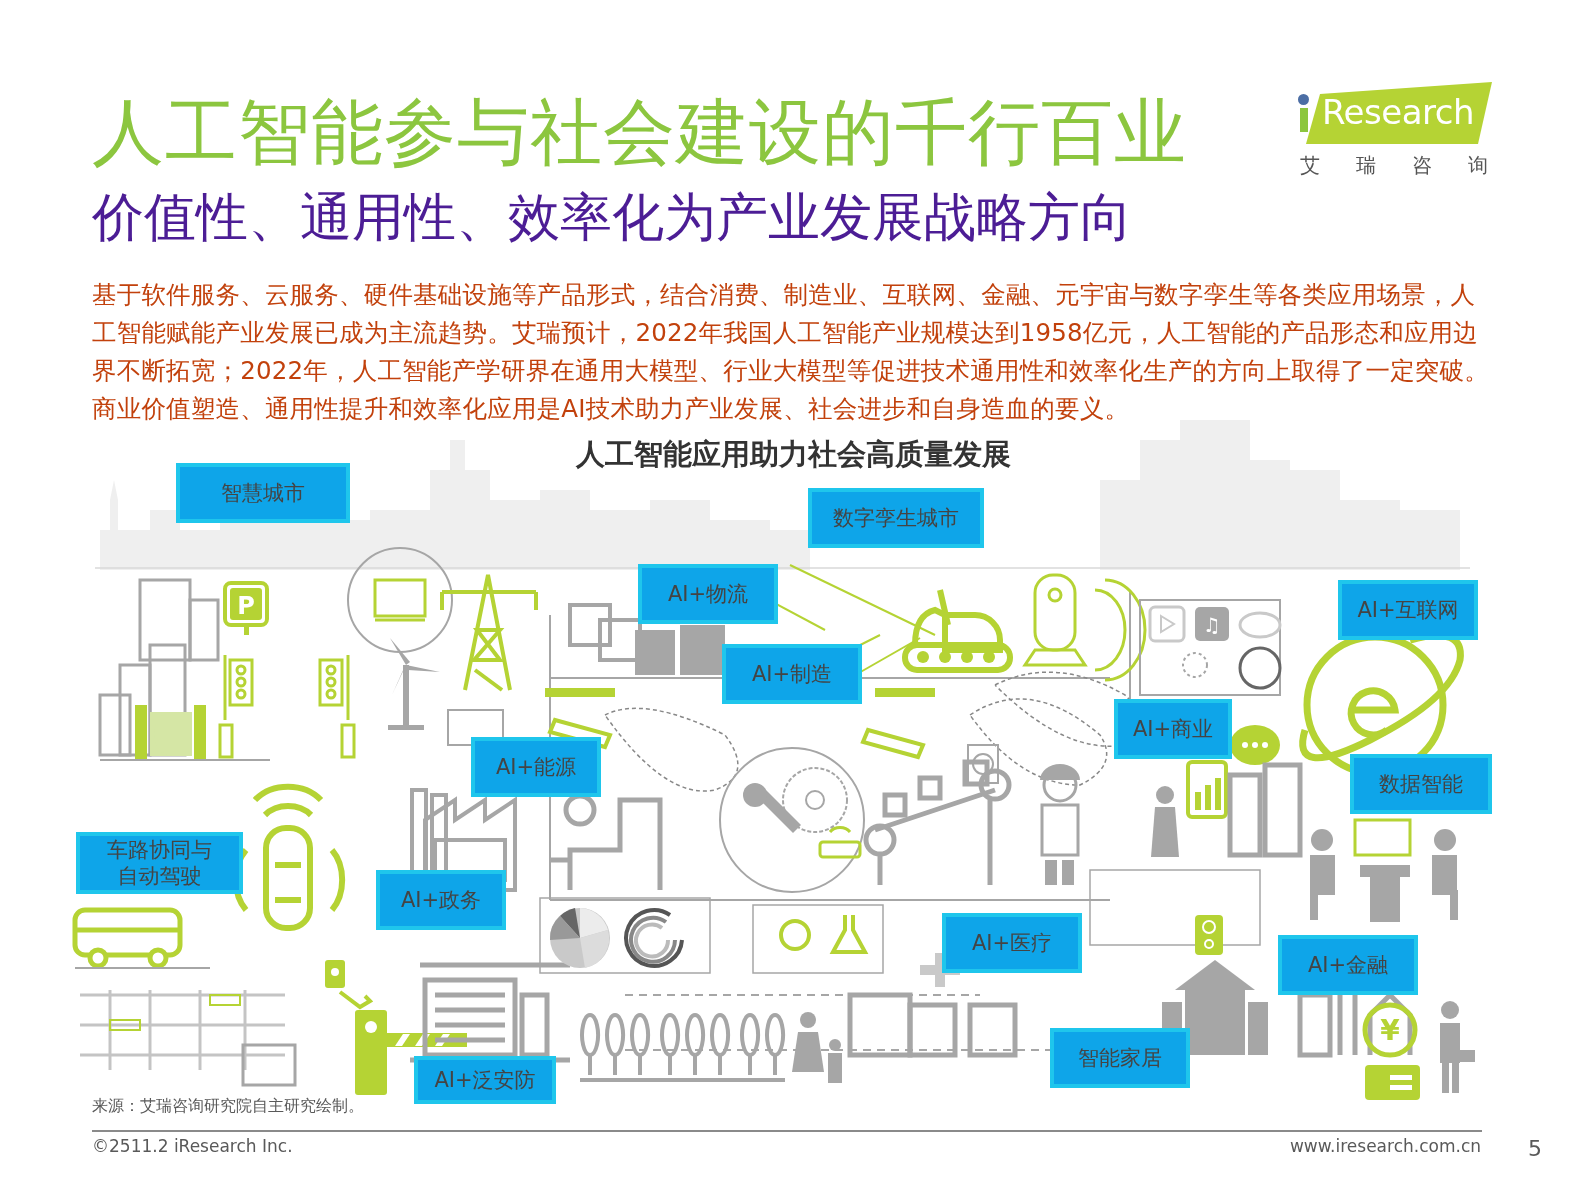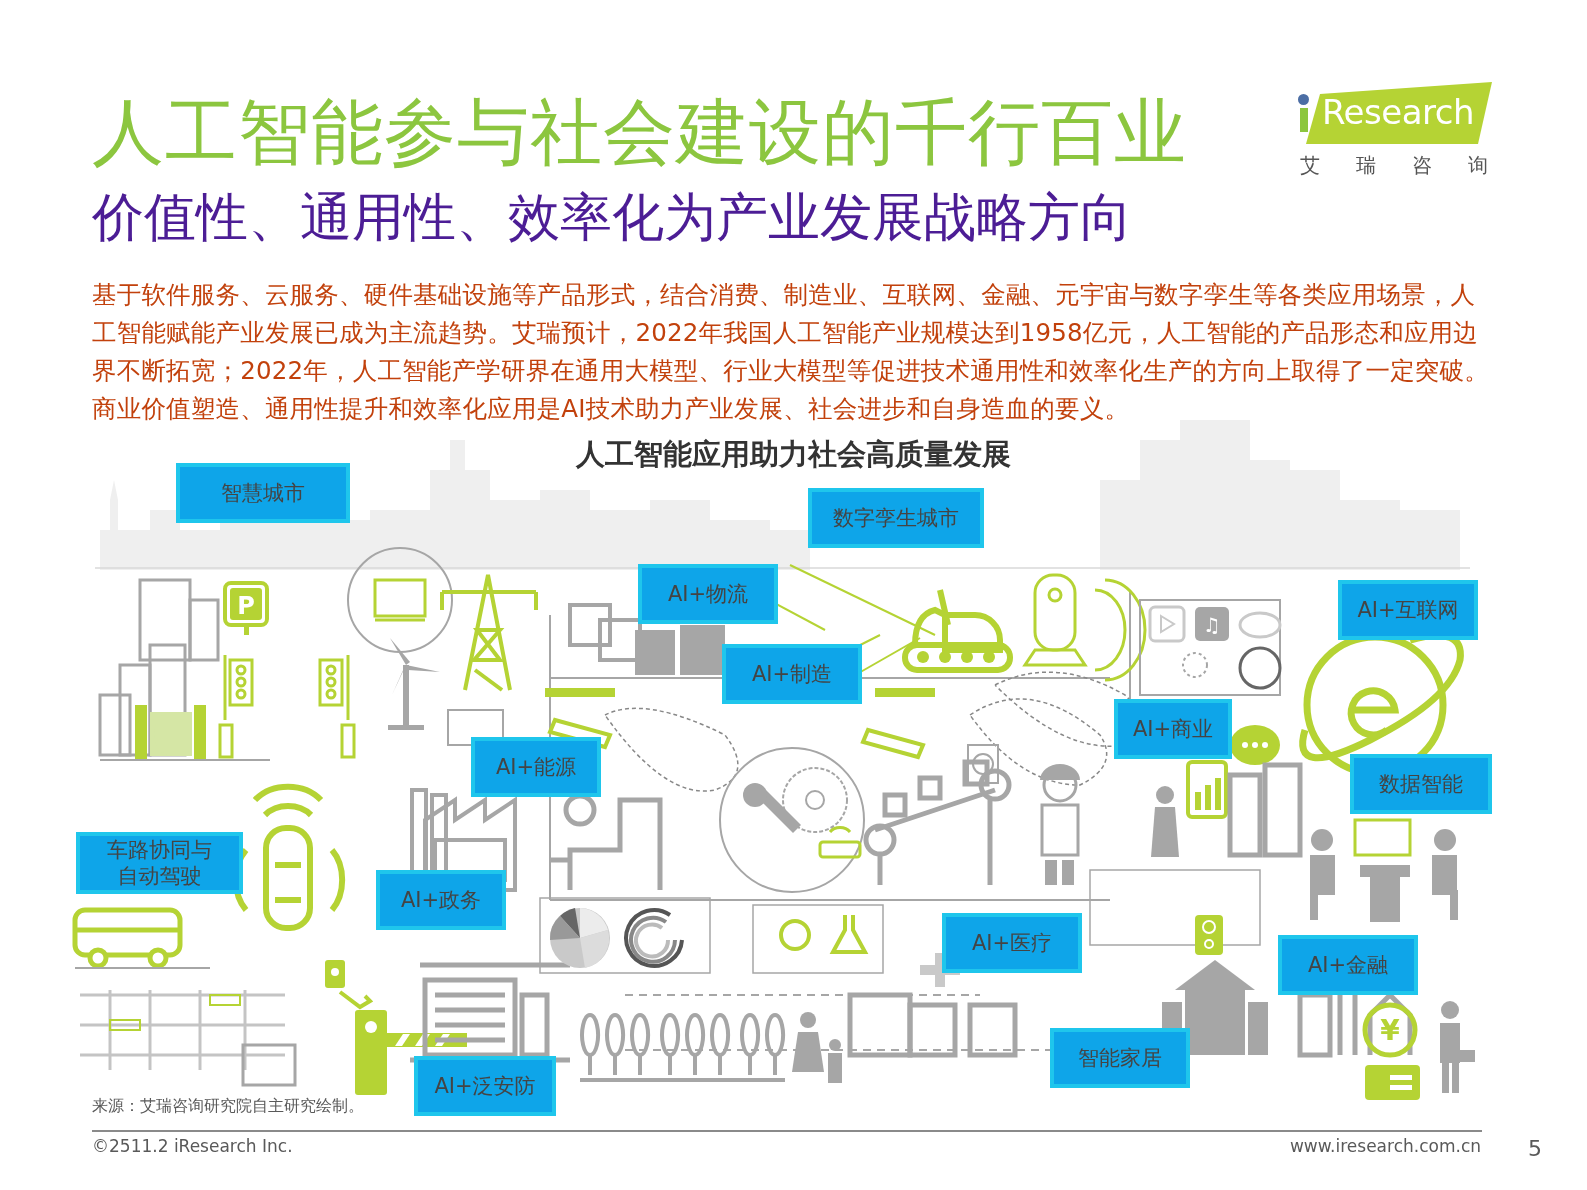--- a/index.html
+++ b/index.html
@@ -434,19 +434,19 @@
 <div class="tag" style="left:722px;top:644px;width:140px;height:60px;">AI+制造</div>
 <div class="tag" style="left:1114px;top:699px;width:118px;height:60px;">AI+商业</div>
 <div class="tag" style="left:471px;top:737px;width:130px;height:60px;">AI+能源</div>
 <div class="tag" style="left:1350px;top:754px;width:142px;height:60px;">数据智能</div>
 <div class="tag" style="left:76px;top:805px;width:167px;height:62px;white-space:pre-line;margin-top:27px;">车路协同与
 自动驾驶</div>
 <div class="tag" style="left:376px;top:870px;width:130px;height:60px;">AI+政务</div>
 <div class="tag" style="left:942px;top:913px;width:140px;height:60px;">AI+医疗</div>
 <div class="tag" style="left:1278px;top:935px;width:140px;height:60px;">AI+金融</div>
 <div class="tag" style="left:1050px;top:1028px;width:140px;height:60px;">智能家居</div>
-<div class="tag" style="left:414px;top:1056px;width:142px;height:60px;">AI+泛安防</div>
+<div class="tag" style="left:414px;top:1056px;width:142px;height:48px;">AI+泛安防</div>
 
 <div class="source">来源：艾瑞咨询研究院自主研究绘制。</div>
 <div class="footer-line"></div>
 <div class="copyright">©2511.2 iResearch Inc.</div>
 <div class="website">www.iresearch.com.cn</div>
 <div class="page-num">5</div>
 
 </body></html>

